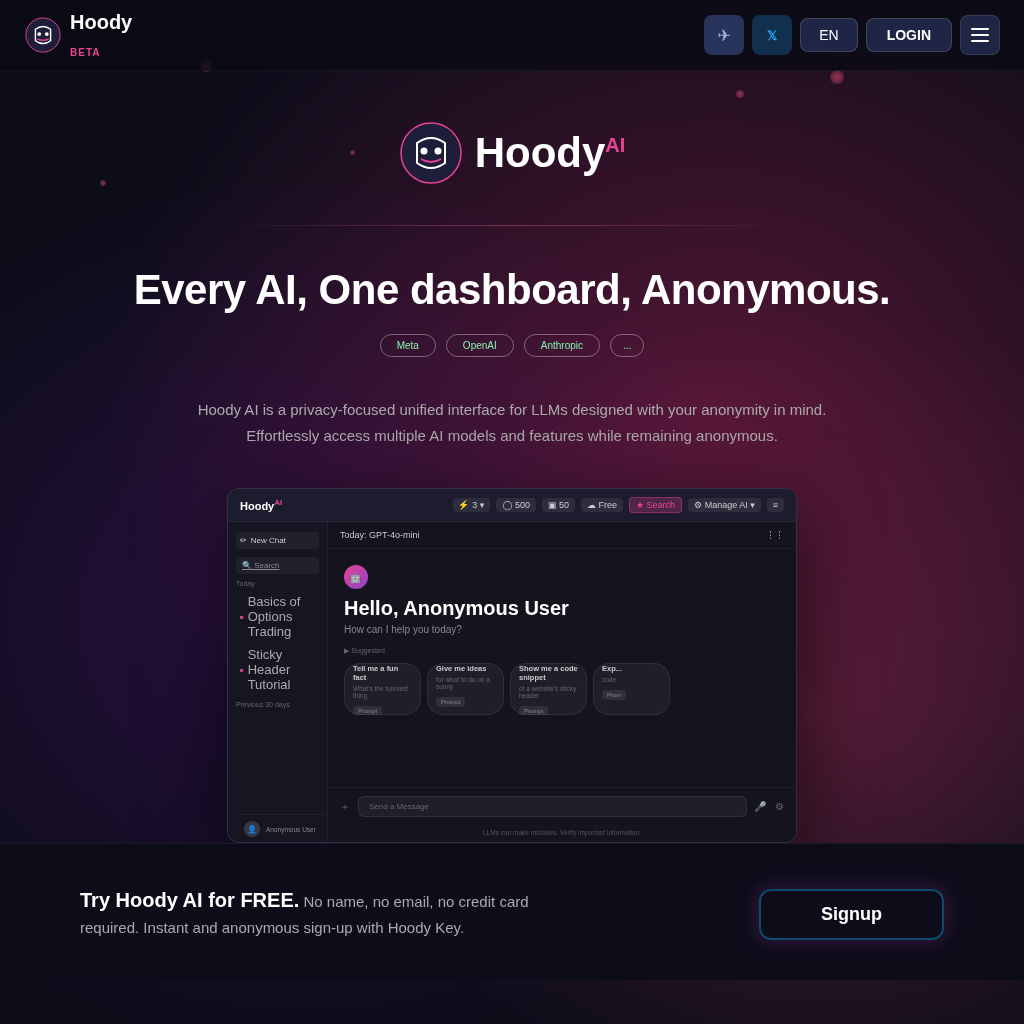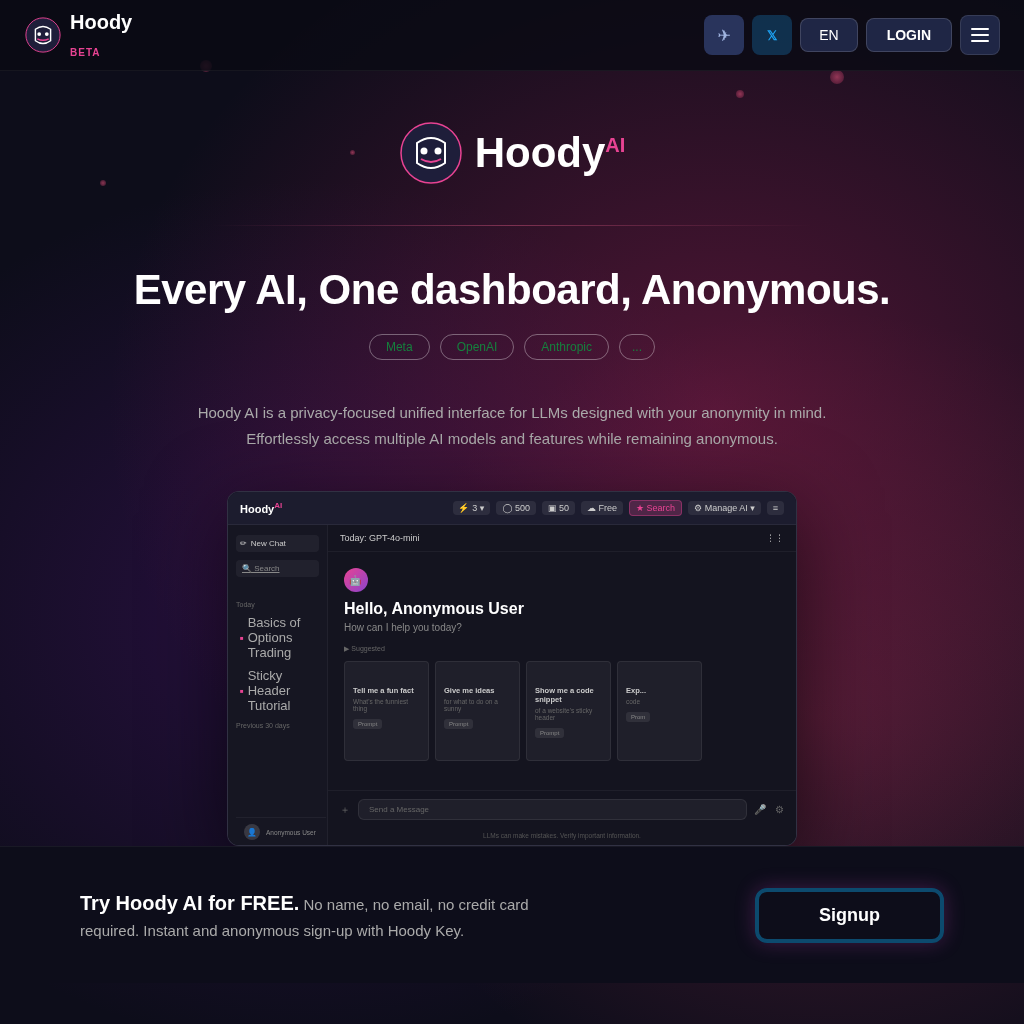--- a/index.html
+++ b/index.html
@@ -188,22 +188,22 @@
       display: flex;
       gap: 10px;
       margin-bottom: 40px;
       align-items: center;
     }
 
     .tag {
       padding: 5px 16px;
       border-radius: 20px;
       border: 1px solid rgba(255,255,255,0.35);
-      font-size: 12px;
-      color: #15803d;
+      font-size: 10px;
+      color: #86efac;
       background: transparent;
       cursor: pointer;
       text-align: center;
     }
 
     .tag-dots {
       padding: 5px 12px;
     }
 
     
@@ -306,21 +306,21 @@
       border-radius: 4px;
       background: rgba(255,255,255,0.05);
     }
 
     .mock-search {
       font-size: 8px;
       color: #888;
       padding: 4px 6px;
       background: rgba(255,255,255,0.05);
       border-radius: 4px;
-      margin-bottom: 24px;
+      margin-bottom: 6px;
       text-decoration: underline;
     }
 
     .mock-section-label {
       font-size: 7px;
       color: #666;
       margin-bottom: 4px;
     }
 
     .mock-chat-item {
@@ -370,21 +370,21 @@
       border-radius: 50%;
       background: linear-gradient(135deg, #e84393, #8b44cc);
       margin-bottom: 8px;
       display: flex;
       align-items: center;
       justify-content: center;
       font-size: 10px;
     }
 
     .mock-hello-title {
-      font-size: 16px;
+      font-size: 20px;
       font-weight: 700;
       color: #fff;
       margin-bottom: 4px;
     }
 
     .mock-hello-sub {
       font-size: 10px;
       color: #888;
       margin-bottom: 12px;
     }
@@ -397,23 +397,23 @@
 
     .mock-suggestion-cards {
       display: flex;
       gap: 6px;
       overflow: hidden;
     }
 
     .mock-card {
       background: rgba(255,255,255,0.05);
       border: 1px solid rgba(255,255,255,0.07);
-      border-radius: 4px;
-      padding: 24px 8px;
-      width: 85px;
+      border-radius: 16px;
+      padding: 0 8px;
+      width: 77px;
       font-size: 7px;
       color: #aaa;
       flex-shrink: 0;
     }
 
     .mock-card-title {
       color: #ccc;
       font-weight: 600;
       margin-bottom: 3px;
       font-size: 7.5px;
@@ -499,21 +499,21 @@
     .bottom-desc {
       font-size: 15px;
       color: #aaa;
       line-height: 1.6;
     }
 
     .signup-btn {
       padding: 13px 60px;
       border-radius: 12px;
       background: transparent;
-      border: 4px solid #0c4a6e;
+      border: 2px solid #0c4a6e;
       color: #ffffff;
       font-size: 18px;
       font-weight: 600;
       cursor: pointer;
       box-shadow: 0 0 20px rgba(180, 60, 180, 0.3);
       transition: all 0.2s;
     }
 
     
     .page-wrapper {

